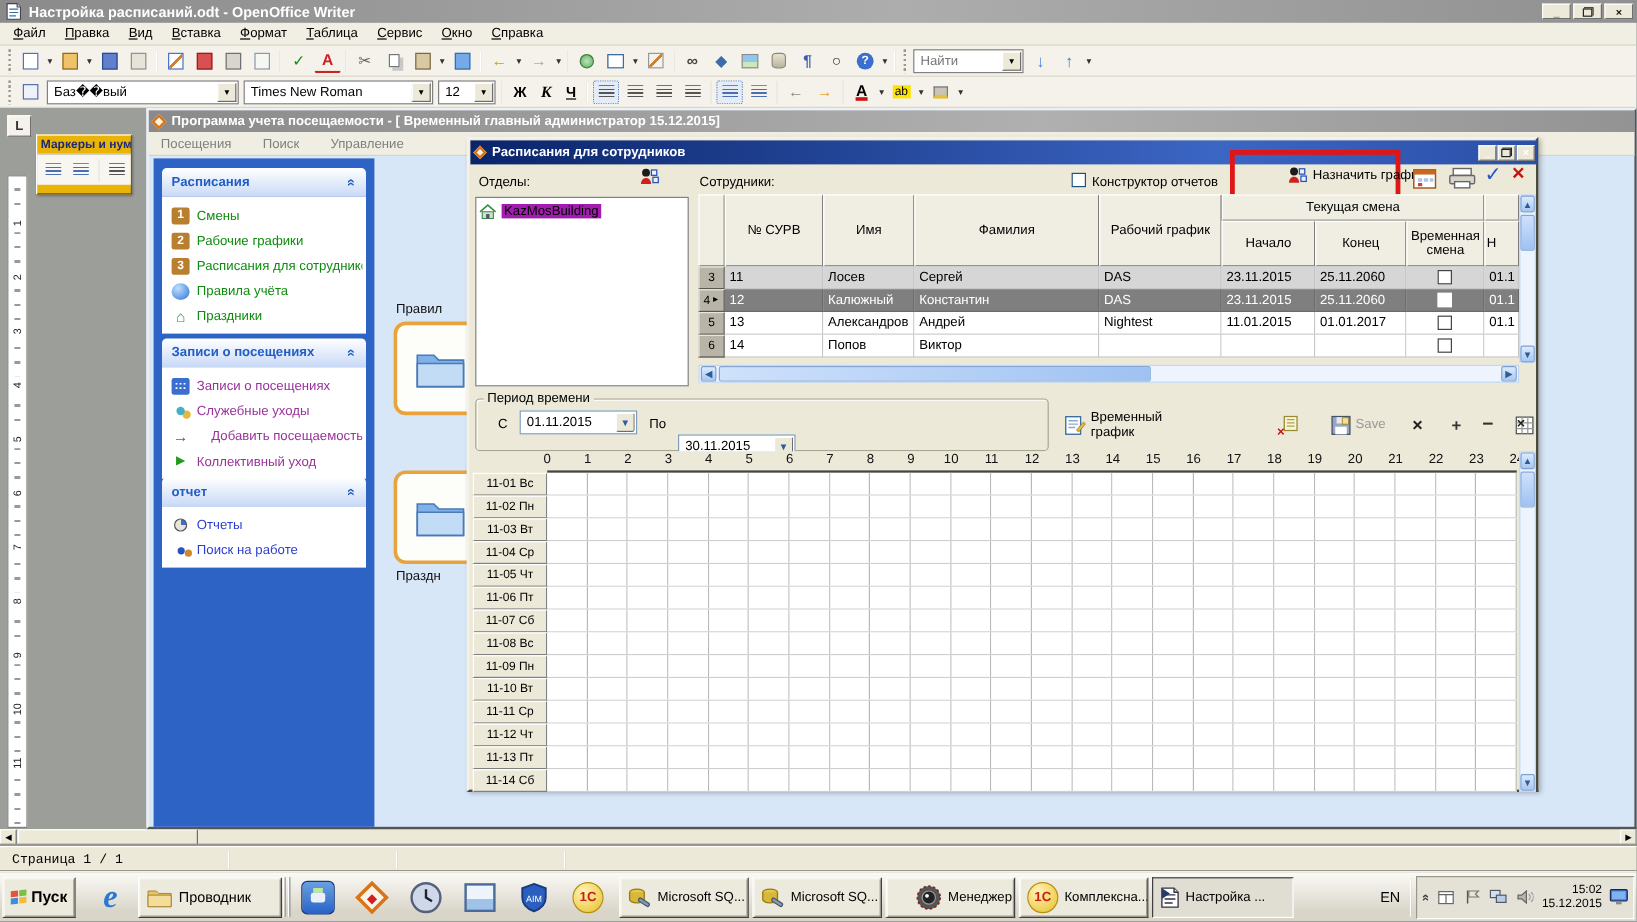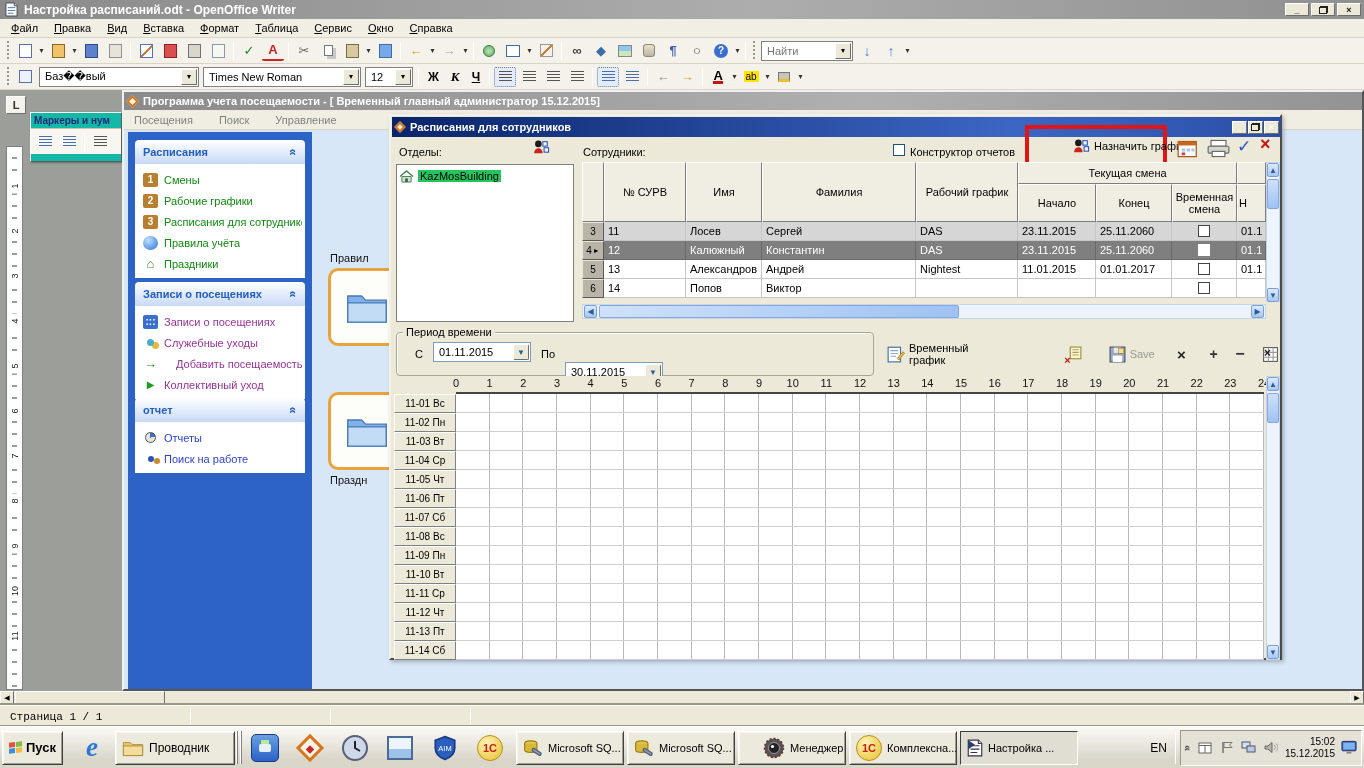--- a/index.html
+++ b/index.html
@@ -45,21 +45,21 @@
   #l-btn{left:6px;top:96px;width:20px;height:18px;font-weight:bold;font-size:11px;color:#333;background:#f4f2ea;}
   #vruler{left:6px;top:146px;width:17px;height:544px;background:#fff;border:1px solid #808080;
     background-image:repeating-linear-gradient(to bottom,transparent 0 10px,#9a9a9a 10px 12px);background-size:5px 100%;background-repeat:no-repeat;background-position:center top;background-color:#fff;}
   .vr-num{position:absolute;left:0;width:15px;text-align:center;font-size:9px;color:#222;background:#fff;transform:rotate(-90deg);}
   #w-hscroll{left:0;top:691px;width:1364px;height:14px;background:#ece9d8;}
   #w-status{left:0;top:705px;width:1364px;height:21px;background:#ece9d8;border-top:1px solid #fff;box-shadow:0 -2px 0 #9a9689;}
   .st-cell{position:absolute;top:2px;height:17px;display:flex;align-items:center;padding:0 8px;}
   .st-div{position:absolute;top:3px;width:1px;height:15px;background:#9a9689;border-right:1px solid #fff;}
 
   
-  #bullets-panel{left:30px;top:112px;width:92px;height:50px;background:#14b8a6;border:1px solid;border-color:#fff #5a5a5a #5a5a5a #fff;box-shadow:1px 1px 2px rgba(0,0,0,.3);}
+  #bullets-panel{left:30px;top:112px;width:80px;height:50px;background:#eab308;border:1px solid;border-color:#fff #5a5a5a #5a5a5a #fff;box-shadow:1px 1px 2px rgba(0,0,0,.3);}
   #bullets-panel .bp-t{height:15px;font-weight:bold;color:#1a2a7a;font-size:10px;padding-left:3px;white-space:nowrap;overflow:hidden;display:flex;align-items:center;}
   #bullets-panel .bp-i{height:26px;background:#f7f6f0;border-top:1px solid #c8c4b4;display:flex;align-items:center;padding-left:2px;}
 
   
   #app{left:122px;top:90px;width:1242px;height:601px;background:#d8e7f8;border:2px solid;border-color:#f0f0f0 #555 #555 #f0f0f0;}
   #app-title{left:0;top:0;right:0;height:18px;background:linear-gradient(90deg,#8a8a8a,#b0b0b0 60%,#939393);color:#fff;font-weight:bold;font-size:11px;display:flex;align-items:center;}
   #app-menu{left:0;top:18px;right:0;height:20px;background:#f0eee2;border-bottom:1px solid #d8d4c4;display:flex;align-items:center;gap:26px;padding-left:10px;color:#808080;}
   .diamond{width:9px;height:9px;background:#f8f2e2;border:2px solid #d8751a;transform:rotate(45deg);display:inline-block;margin:0 6px 0 4px;flex:none;}
   #sidebar{left:4px;top:40px;width:184px;height:557px;background:#2e63c6;padding:2px;}
   .sb-sec{position:absolute;left:7px;right:7px;}
@@ -487,21 +487,21 @@
 
       <div class="abs field" style="left:5px;top:48px;width:178px;height:158px;border-color:#808080;">
         <div class="flexc" style="height:18px;margin-top:2px;gap:4px;padding-left:2px;">
           <span>
               <svg width="15" height="13" viewBox="0 0 16 14">
                 <path d="M1 7L8 1l7 6" fill="none" stroke="#3a8a4a" stroke-width="1.4"></path>
                 <path d="M3 7h10v6H3z" fill="#cfe0d0" stroke="#3a8a4a"></path>
                 <rect x="6.5" y="9" width="3" height="4" fill="#556"></rect>
               </svg>
             </span>
-          <span style="background:#22c55e;padding:0 2px;" id="dep-item-0">KazMosBuilding</span>
+          <span style="background:#a21caf;padding:0 2px;" id="dep-item-0">KazMosBuilding</span>
         </div>
       </div>
 
       <div class="abs" id="emp-table" style="left:191px;top:46px;width:684px;height:136px;background:#ece9d8;">
           <span class="hcell" style="left: 0px; top: 0px; width: 22px; height: 60px;"></span>
           <span class="hcell" style="left: 22px; top: 0px; width: 82px; height: 60px;">№ СУРВ</span>
           <span class="hcell" style="left: 104px; top: 0px; width: 76px; height: 60px;">Имя</span>
           <span class="hcell" style="left: 180px; top: 0px; width: 154px; height: 60px;">Фамилия</span>
           <span class="hcell" style="left: 436px; top: 0px; width: 219px; height: 22px;">Текущая смена</span>
           <span class="hcell" style="left: 334px; top: 0px; width: 102px; height: 60px;">Рабочий график</span>

